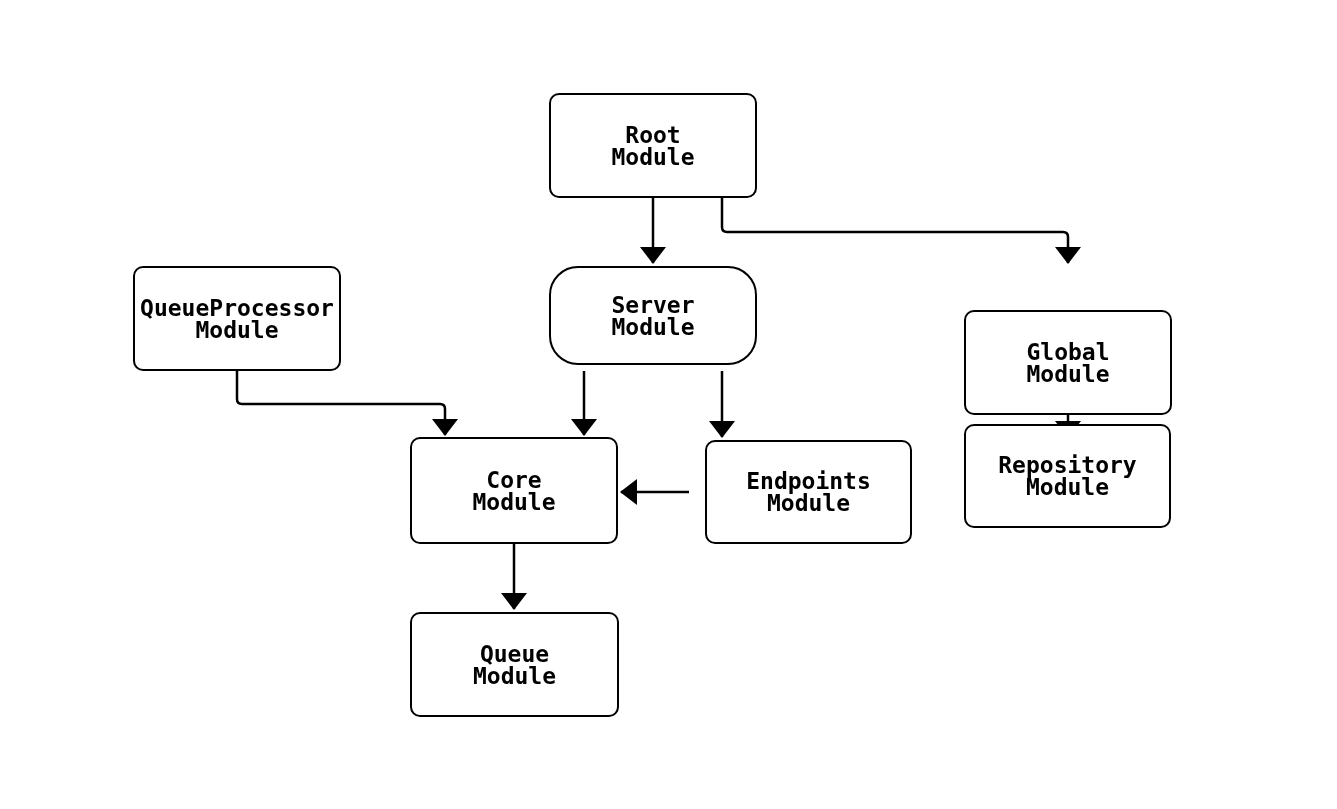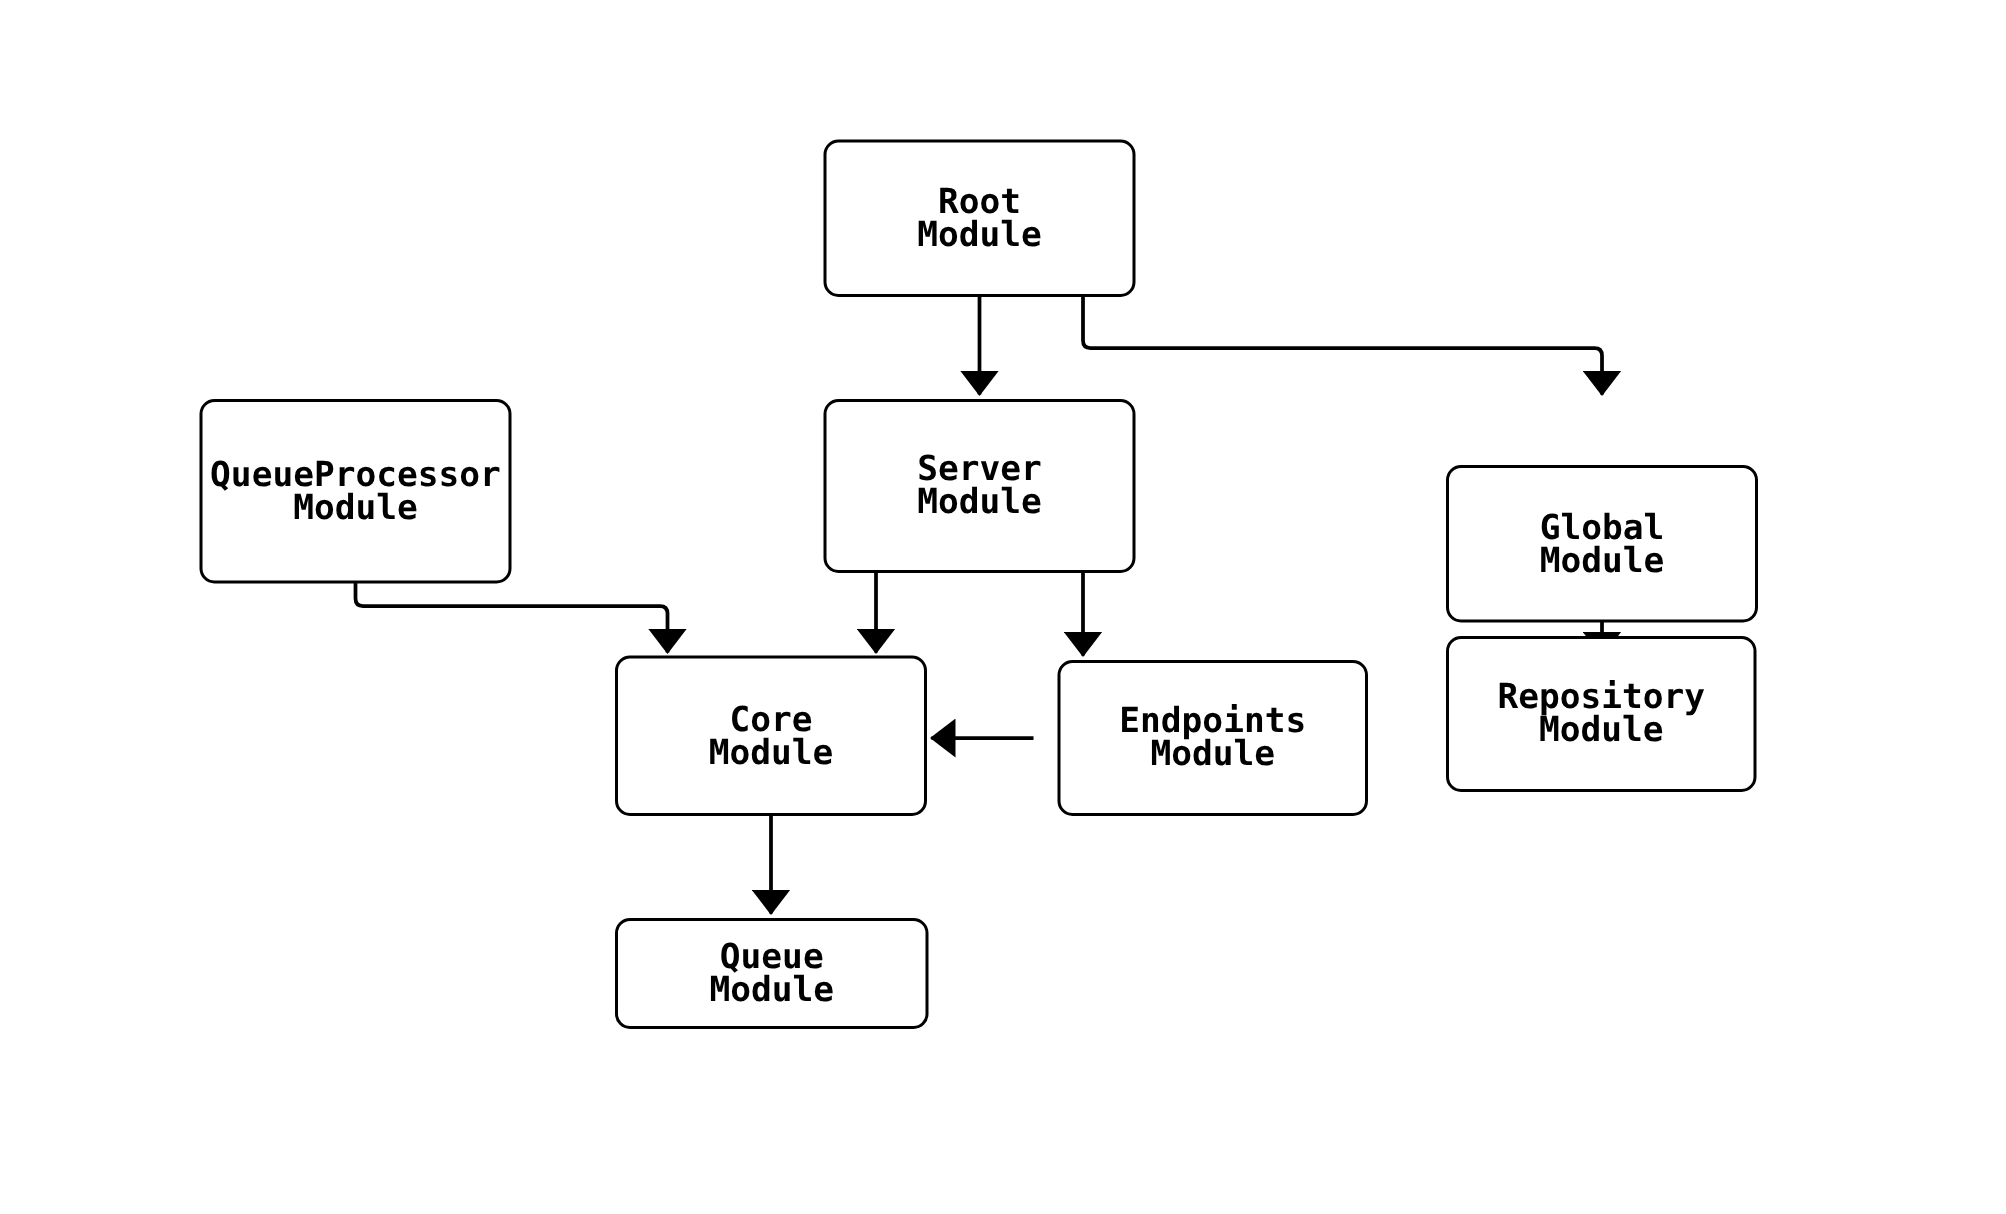--- a/index.html
+++ b/index.html
@@ -66,26 +66,26 @@
     <path class="edge" d="M689,492 H621" marker-end="url(#arrowhead)"></path>
     <path class="edge" d="M1068,371 V437" marker-end="url(#arrowhead)"></path>
     <path class="edge" d="M514,544 V609" marker-end="url(#arrowhead)"></path>
   </svg>
 
   <div class="node" style="left:549px; top:93px; width:208px; height:105px;">
     <span class="node-label">Root
 Module</span>
   </div>
 
-  <div class="node" style="left:133px; top:266px; width:208px; height:123px;">
+  <div class="node" style="left:133px; top:266px; width:208px; height:105px;">
     <span class="node-label">QueueProcessor
 Module</span>
   </div>
 
-  <div class="node" style="left:549px; top:266px; width:208px; height:116px;">
+  <div class="node" style="left:549px; top:266px; width:208px; height:99px;border-radius:29px;">
     <span class="node-label">Server
 Module</span>
   </div>
 
   <div class="node" style="left:964px; top:266px; width:208px; height:105px;margin-top:44px;">
     <span class="node-label">Global
 Module</span>
   </div>
 
   <div class="node" style="left:410px; top:437px; width:208px; height:107px;">
@@ -96,18 +96,18 @@
   <div class="node" style="left:689px; top:440px; width:207px; height:104px;margin-left:16px;">
     <span class="node-label">Endpoints
 Module</span>
   </div>
 
   <div class="node" style="left:964px; top:424px; width:207px; height:104px;">
     <span class="node-label">Repository
 Module</span>
   </div>
 
-  <div class="node" style="left:410px; top:612px; width:209px; height:74px;">
+  <div class="node" style="left:410px; top:612px; width:209px; height:105px;">
     <span class="node-label">Queue
 Module</span>
   </div>
 
 </div>
 
 </body></html>

